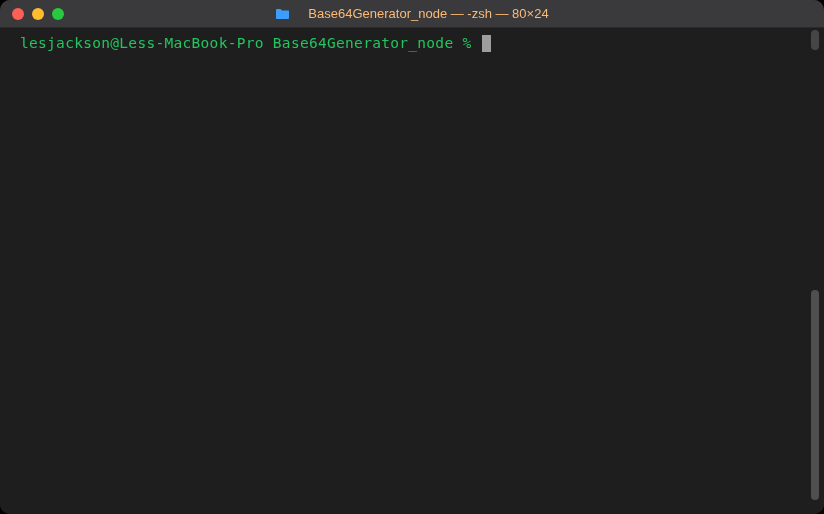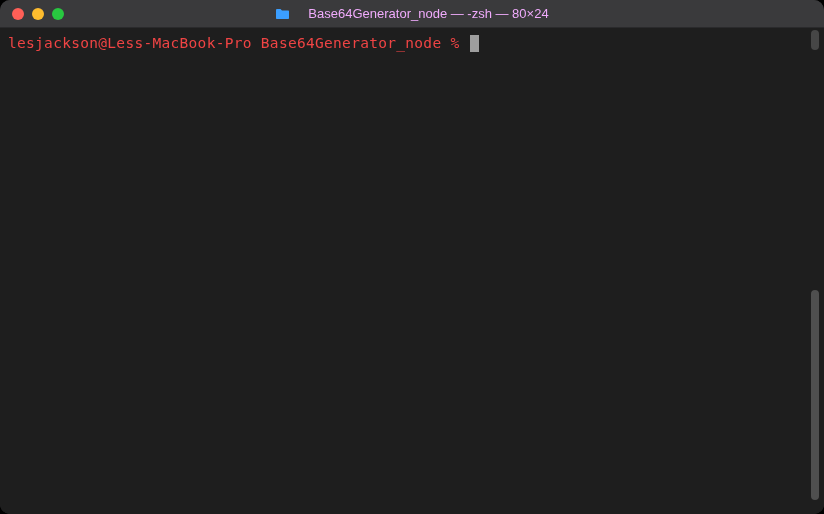--- a/index.html
+++ b/index.html
@@ -45,44 +45,44 @@
       height: 12px;
       border-radius: 50%;
     }
     .tl-close { background: #ff5f57; }
     .tl-min { background: #febc2e; }
     .tl-max { background: #28c840; }
     .title-wrap {
       display: flex;
       align-items: center;
       gap: 18px;
-      color: #f0abfc;
+      color: #fdba74;
       font-size: 13px;
       font-family: -apple-system, "Helvetica Neue", Arial, sans-serif;
     }
     .folder-icon {
       width: 15px;
       height: 12px;
       display: inline-block;
       position: relative;
     }
     .folder-icon svg {
       display: block;
     }
     .terminal-body {
       position: absolute;
       top: 28px;
       left: 0;
       right: 0;
       bottom: 0;
       background: #1e1e1e;
-      padding: 6px 8px;
+      padding: 6px 20px;
       font-size: 14.5px;
       line-height: 18px;
-      color: #ef4444;
+      color: #22c55e;
       font-family: "SF Mono", "Menlo", "Monaco", "Consolas", monospace;
       letter-spacing: 0.3px;
     }
     .prompt-line {
       display: flex;
       align-items: center;
       white-space: pre;
     }
     .cursor {
       display: inline-block;

